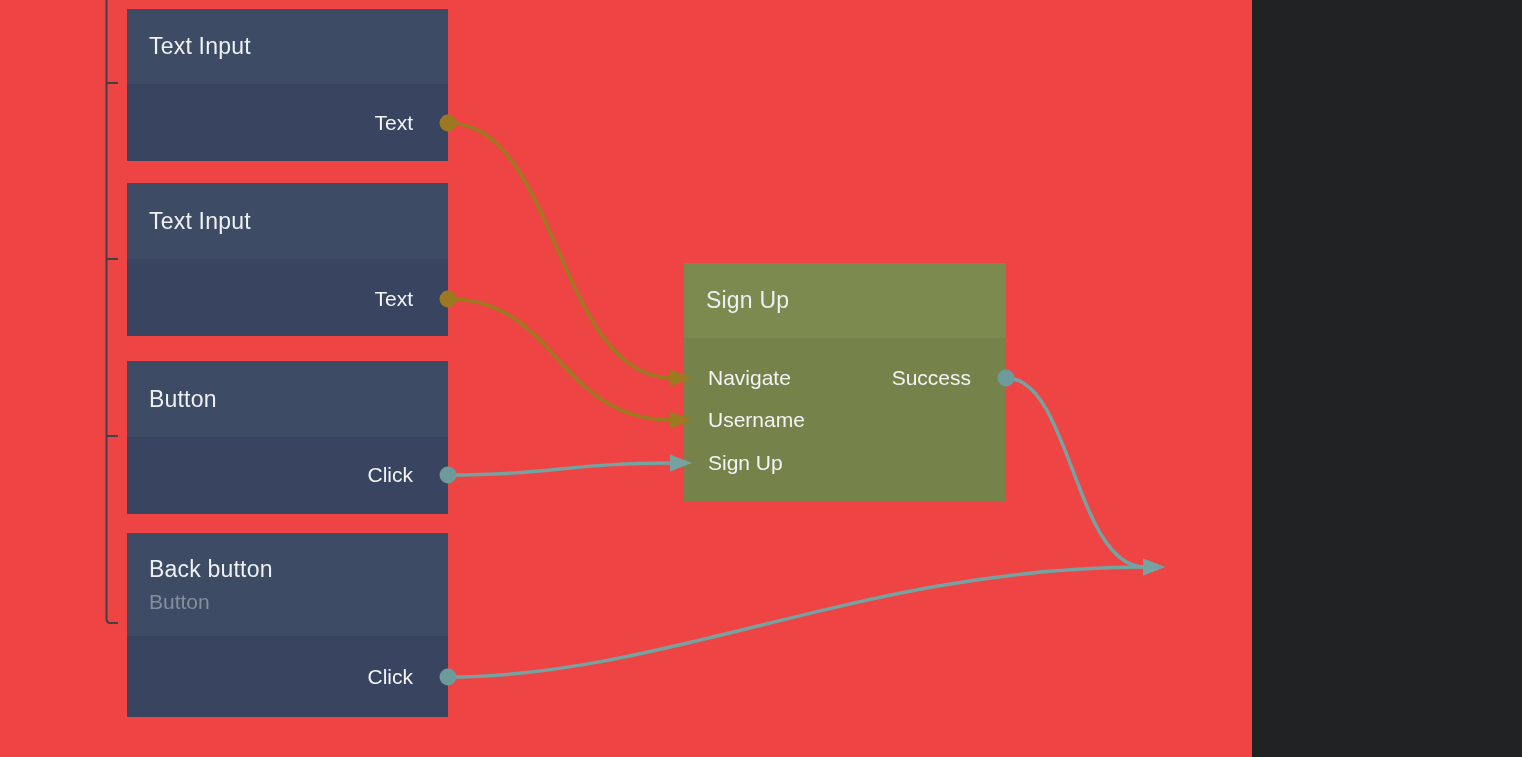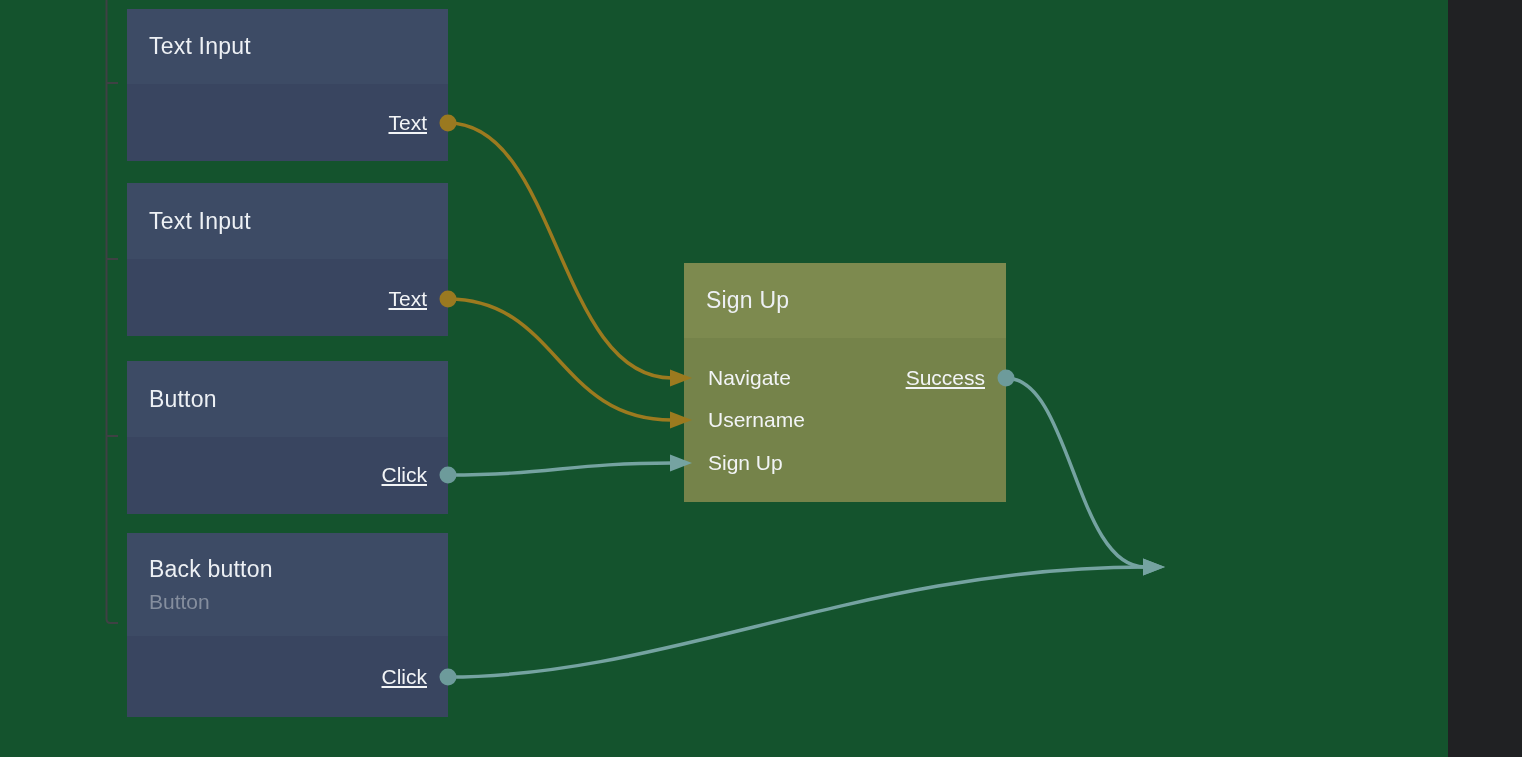--- a/index.html
+++ b/index.html
@@ -16,27 +16,27 @@
     padding:1px 22px 0 22px;
   }
   .node-body{position:relative;width:100%;}
   .node-title{
     font-size:23px;line-height:1.3;letter-spacing:.2px;white-space:pre-line;
   }
   .node-subtitle{font-size:21px;line-height:1.2;margin-top:4px;}
   .port-label{
     position:absolute;transform:translateY(-50%);font-size:21px;white-space:nowrap;
   }
-  .port-label.out{right:21px;text-decoration:underline;}
+  .port-label.out{right:35px;}
   .port-label.in{left:24px;}
 </style>
 </head>
 <body>
 
-<div class="canvas" style="width: 1448px; height: 757px; background: #14532d;">
+<div class="canvas" style="width: 1252px; height: 757px; background: #ef4444;">
   <div id="node-layer">
       <div class="node" style="left: 127px; top: 9px; width: 321px; height: 152px;">
         <div class="node-header" style="height: 75px; background: rgb(61, 75, 101);">
           <div class="node-title" style="color: rgb(237, 240, 244);">Text Input</div>
         </div>
         <div class="node-body" style="height: 77px; background: rgb(57, 69, 96);"></div>
         <div class="port-label out" style="top: 114px; color: rgb(242, 244, 246);">Text</div>
       </div>
       <div class="node" style="left: 127px; top: 183px; width: 321px; height: 153px;">
         <div class="node-header" style="height: 76px; background: rgb(61, 75, 101);">

